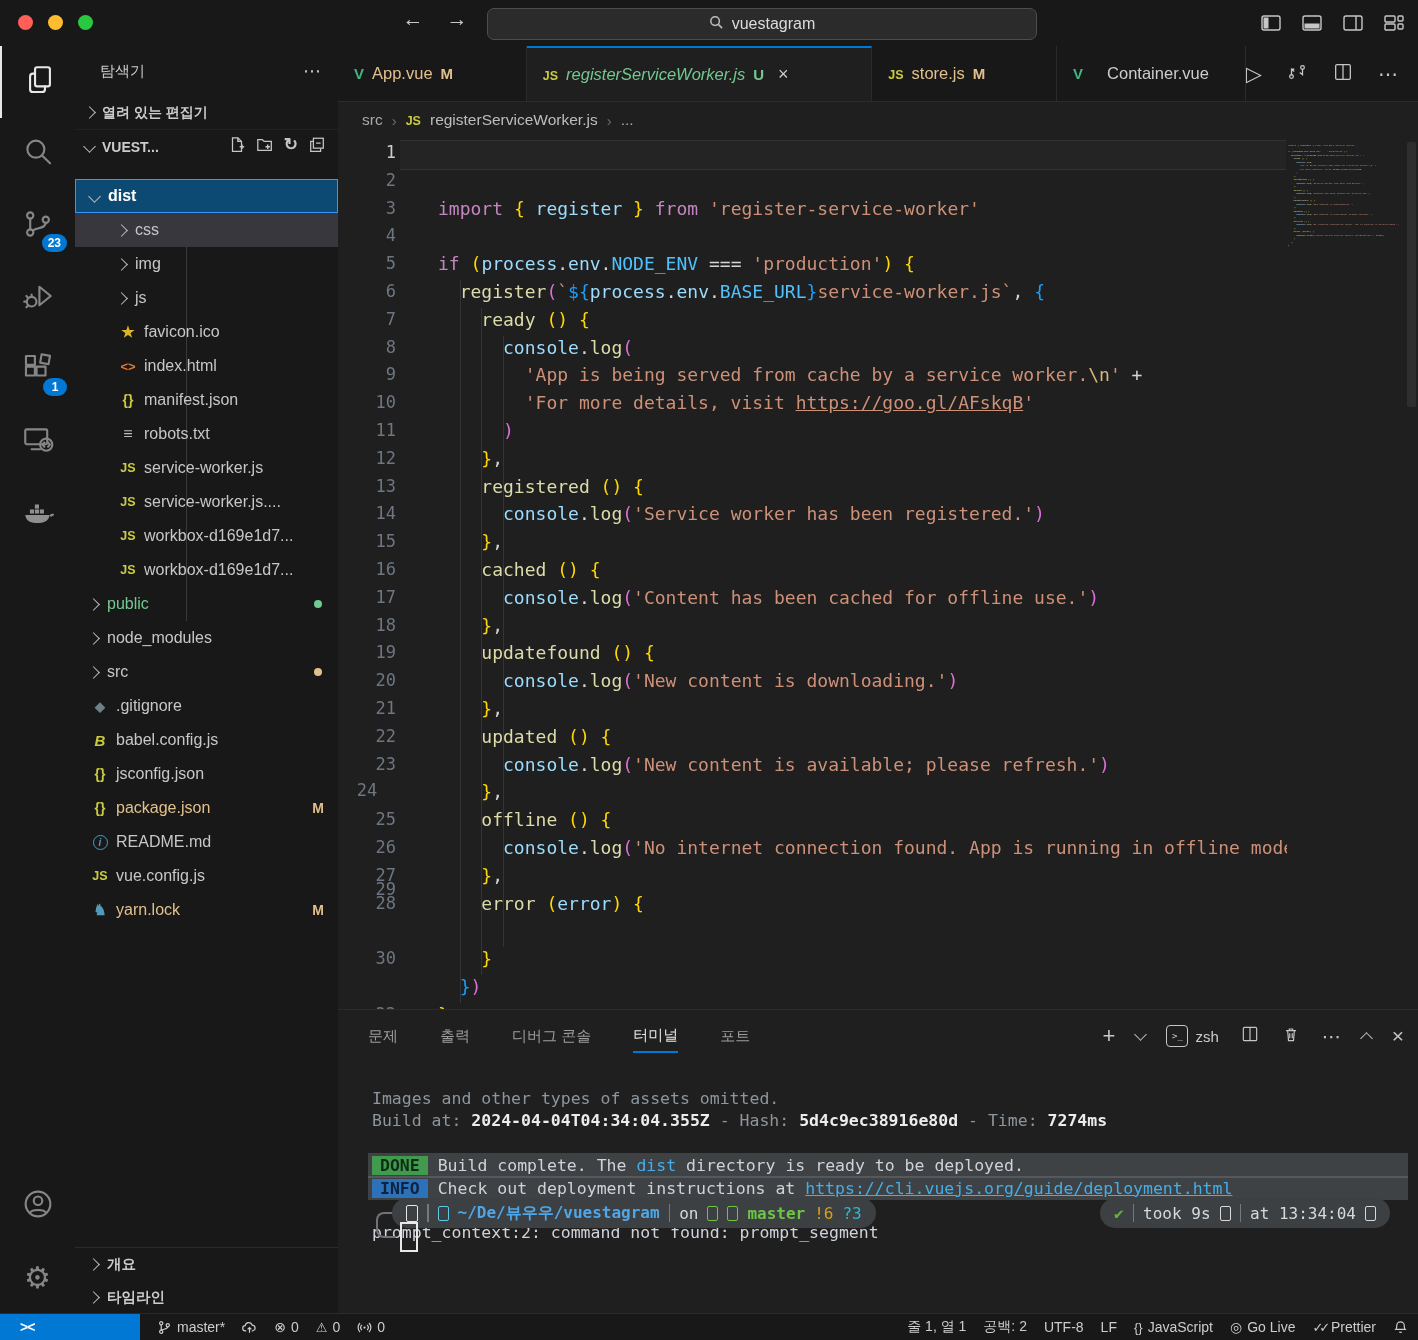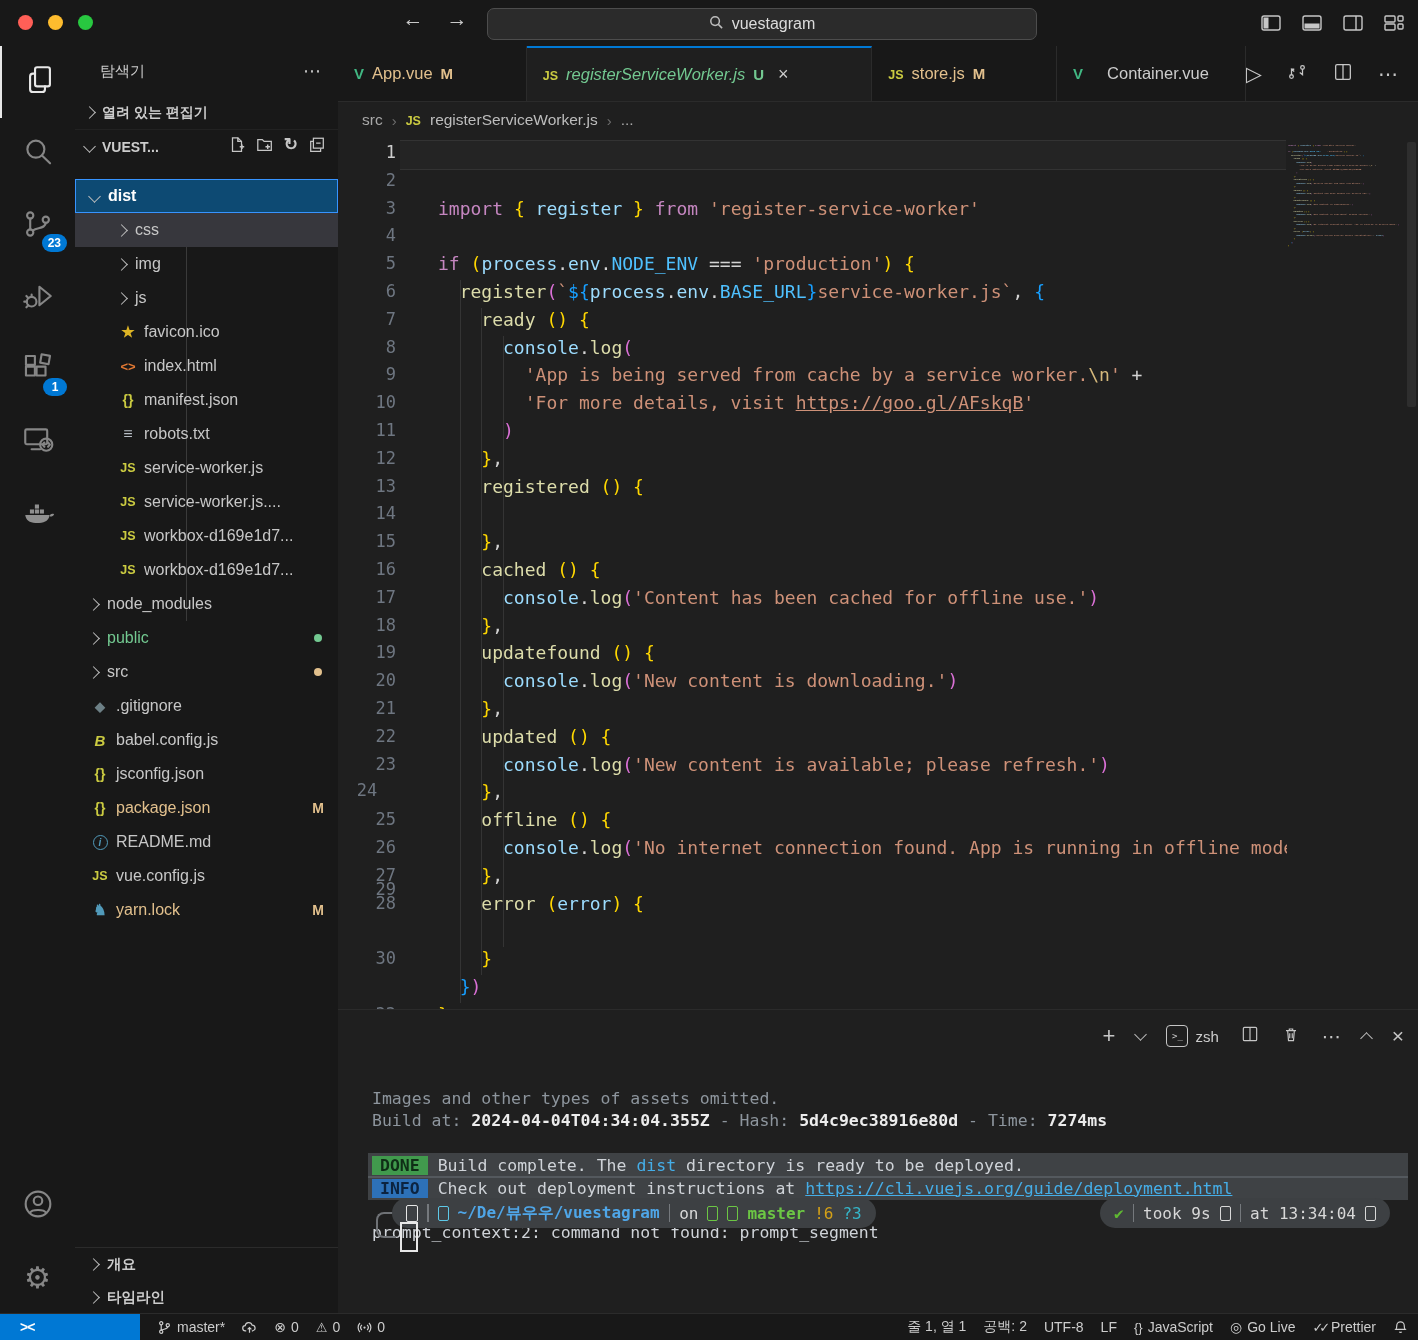--- a/index.html
+++ b/index.html
@@ -304,26 +304,26 @@
         <span>workbox-d169e1d7...</span>
       </div>
       <div class="trow" style="padding-left: 42px;">
         <span class="icon" style="margin-right: 5px;">
           <span class="ic-js">JS</span>
         </span>
         <span>workbox-d169e1d7...</span>
       </div>
       <div class="trow" style="padding-left: 14px;">
         <span class="chev r" style="margin-right: 9px;"></span>
-        <span>node_modules</span>
-      </div>
-      <div class="trow" style="padding-left: 14px;">
-        <span class="chev r" style="margin-right: 9px;"></span>
         <span style="color: rgb(115, 201, 145);">public</span>
         <span class="fdot" style="background: rgb(115, 201, 145);"></span>
+      </div>
+      <div class="trow" style="padding-left: 14px;">
+        <span class="chev r" style="margin-right: 9px;"></span>
+        <span>node_modules</span>
       </div>
       <div class="trow" style="padding-left: 14px;">
         <span class="chev r" style="margin-right: 9px;"></span>
         <span>src</span>
         <span class="fdot" style="background: rgb(226, 192, 141);"></span>
       </div>
       <div class="trow" style="padding-left: 14px;">
         <span class="icon" style="margin-right: 5px;">
           <span style="color:#6d8086;font-size:13px;">◆</span>
         </span>
@@ -447,20 +447,21 @@
         <div class="cl" style="top: 222.4px;"><span class="t-pn">        </span><span class="t-st">'App is being served from cache by a service worker.</span><span class="t-es">\n</span><span class="t-st">'</span><span class="t-pn"> +</span></div>
         <div class="ln" style="top: 250.2px;">10</div>
         <div class="cl" style="top: 250.2px;"><span class="t-pn">        </span><span class="t-st">'For more details, visit </span><span class="t-lk">https://goo.gl/AFskqB</span><span class="t-st">'</span></div>
         <div class="ln" style="top: 278px;">11</div>
         <div class="cl" style="top: 278px;"><span class="t-pn">      </span><span class="t-b2">)</span></div>
         <div class="ln" style="top: 305.8px;">12</div>
         <div class="cl" style="top: 305.8px;"><span class="t-pn">    </span><span class="t-b1">}</span><span class="t-pn">,</span></div>
         <div class="ln" style="top: 333.6px;">13</div>
         <div class="cl" style="top: 333.6px;"><span class="t-pn">    </span><span class="t-fn">registered</span><span class="t-pn"> </span><span class="t-b1">()</span><span class="t-pn"> </span><span class="t-b1">{</span></div>
         <div class="ln" style="top: 361.4px;">14</div>
+        <div class="cl" style="top: 361.4px;"><span class="t-pn">      </span><span class="t-vr">console</span><span class="t-pn">.</span><span class="t-fn">log</span><span class="t-b2">(</span><span class="t-st">'Service worker has been registered.'</span><span class="t-b2">)</span></div>
         <div class="ln" style="top: 389.2px;">15</div>
         <div class="cl" style="top: 389.2px;"><span class="t-pn">    </span><span class="t-b1">}</span><span class="t-pn">,</span></div>
         <div class="ln" style="top: 417px;">16</div>
         <div class="cl" style="top: 417px;"><span class="t-pn">    </span><span class="t-fn">cached</span><span class="t-pn"> </span><span class="t-b1">()</span><span class="t-pn"> </span><span class="t-b1">{</span></div>
         <div class="ln" style="top: 444.8px;">17</div>
         <div class="cl" style="top: 444.8px;"><span class="t-pn">      </span><span class="t-vr">console</span><span class="t-pn">.</span><span class="t-fn">log</span><span class="t-b2">(</span><span class="t-st">'Content has been cached for offline use.'</span><span class="t-b2">)</span></div>
         <div class="ln" style="top: 472.6px;">18</div>
         <div class="cl" style="top: 472.6px;"><span class="t-pn">    </span><span class="t-b1">}</span><span class="t-pn">,</span></div>
         <div class="ln" style="top: 500.4px;">19</div>
         <div class="cl" style="top: 500.4px;"><span class="t-pn">    </span><span class="t-fn">updatefound</span><span class="t-pn"> </span><span class="t-b1">()</span><span class="t-pn"> </span><span class="t-b1">{</span></div>
@@ -523,20 +524,27 @@
           <div class="cl" style="top: 778.4px; left: 0px;"><span class="t-pn">      </span><span class="t-vr">console</span><span class="t-pn">.</span><span class="t-fn">error</span><span class="t-b2">(</span><span class="t-st">'Error during service worker registration:'</span><span class="t-pn">, </span><span class="t-vr">error</span><span class="t-b2">)</span></div>
           <div class="cl" style="top: 806.2px; left: 0px;"><span class="t-pn">    </span><span class="t-b1">}</span></div>
           <div class="cl" style="top: 834px; left: 0px;"><span class="t-pn">  </span><span class="t-b3">}</span><span class="t-b2">)</span></div>
           <div class="cl" style="top: 861.8px; left: 0px;"><span class="t-b1">}</span></div>
         </div>
       </div>
     <div class="vscroll"></div>
   </div>
 
   <div class="panel">
+    <div class="ptabs" id="ptabs">
+        <div class="ptab">문제</div>
+        <div class="ptab">출력</div>
+        <div class="ptab">디버그 콘솔</div>
+        <div class="ptab active">터미널</div>
+        <div class="ptab">포트</div>
+      </div>
     <div class="pactions">
       <span style="font-size:22px;line-height:1;">+</span>
       <span class="chev d" style="margin-top:-4px;"></span>
       <span class="zshchip">
         <span class="zshbox">&gt;_</span>
         <span>zsh</span>
       </span>
       <span><svg viewBox="0 0 24 24">
             <rect x="4" y="4" width="16" height="16" rx="1.5"></rect>
             <path d="M12 4v16"></path>

